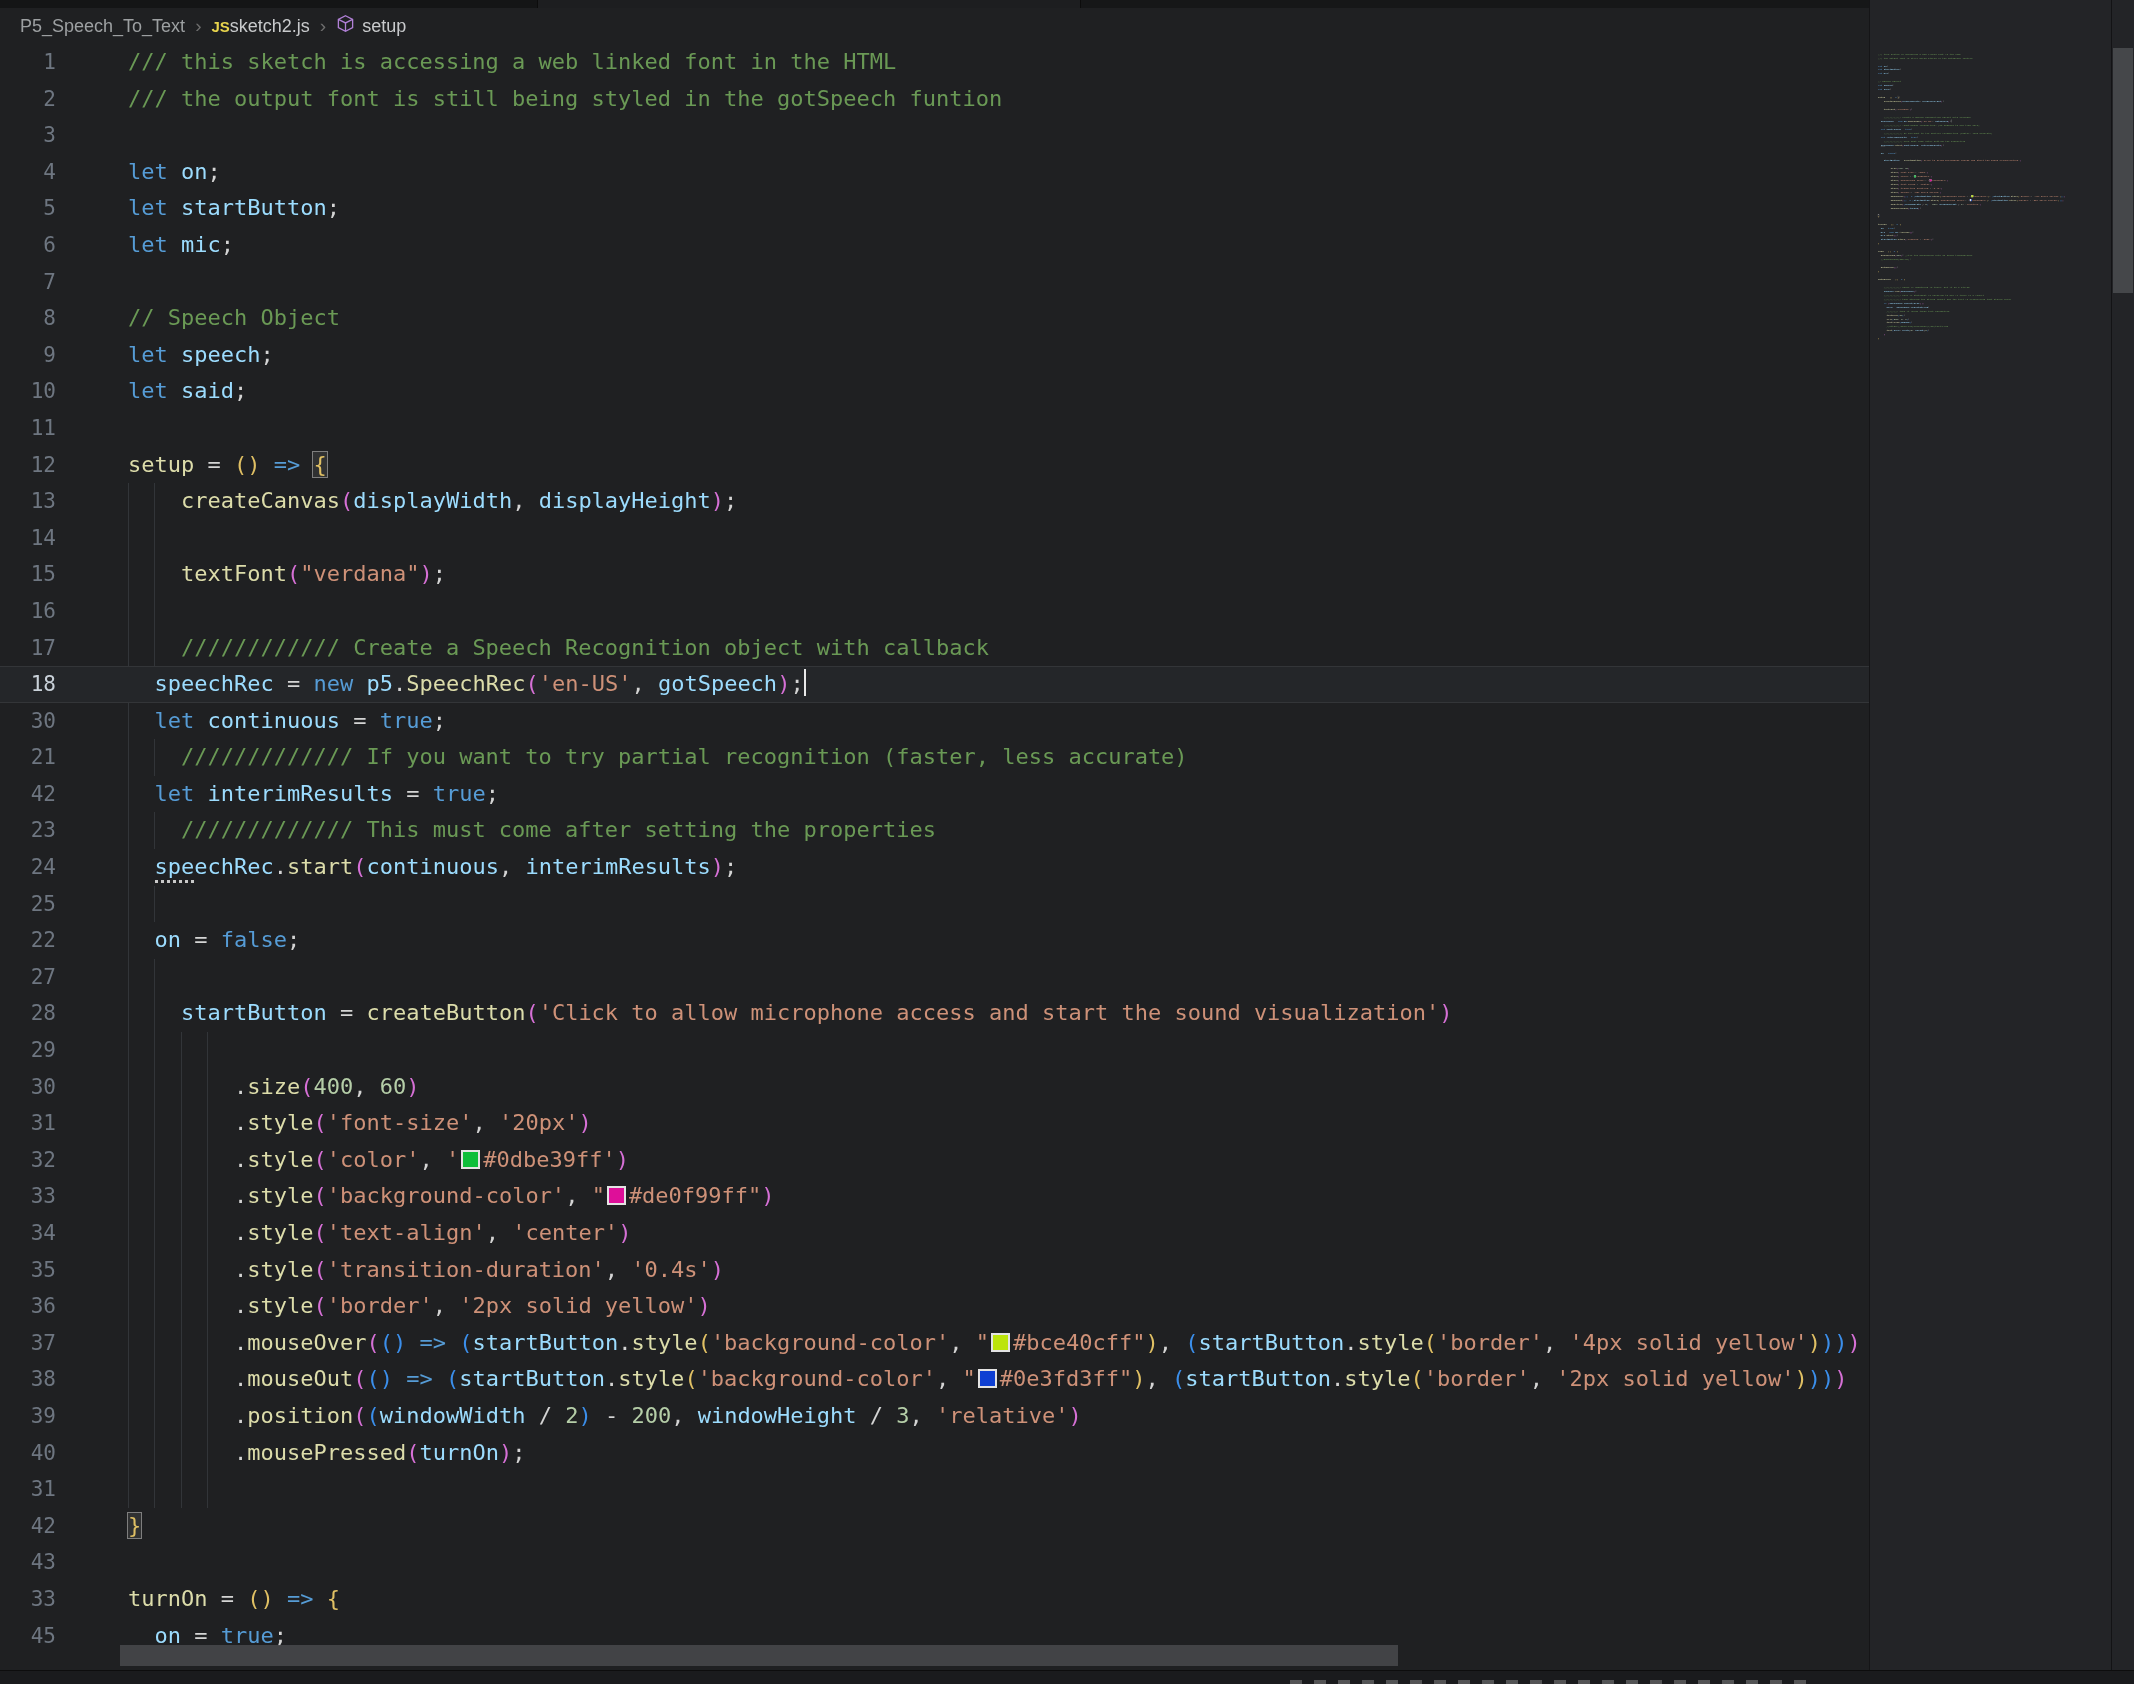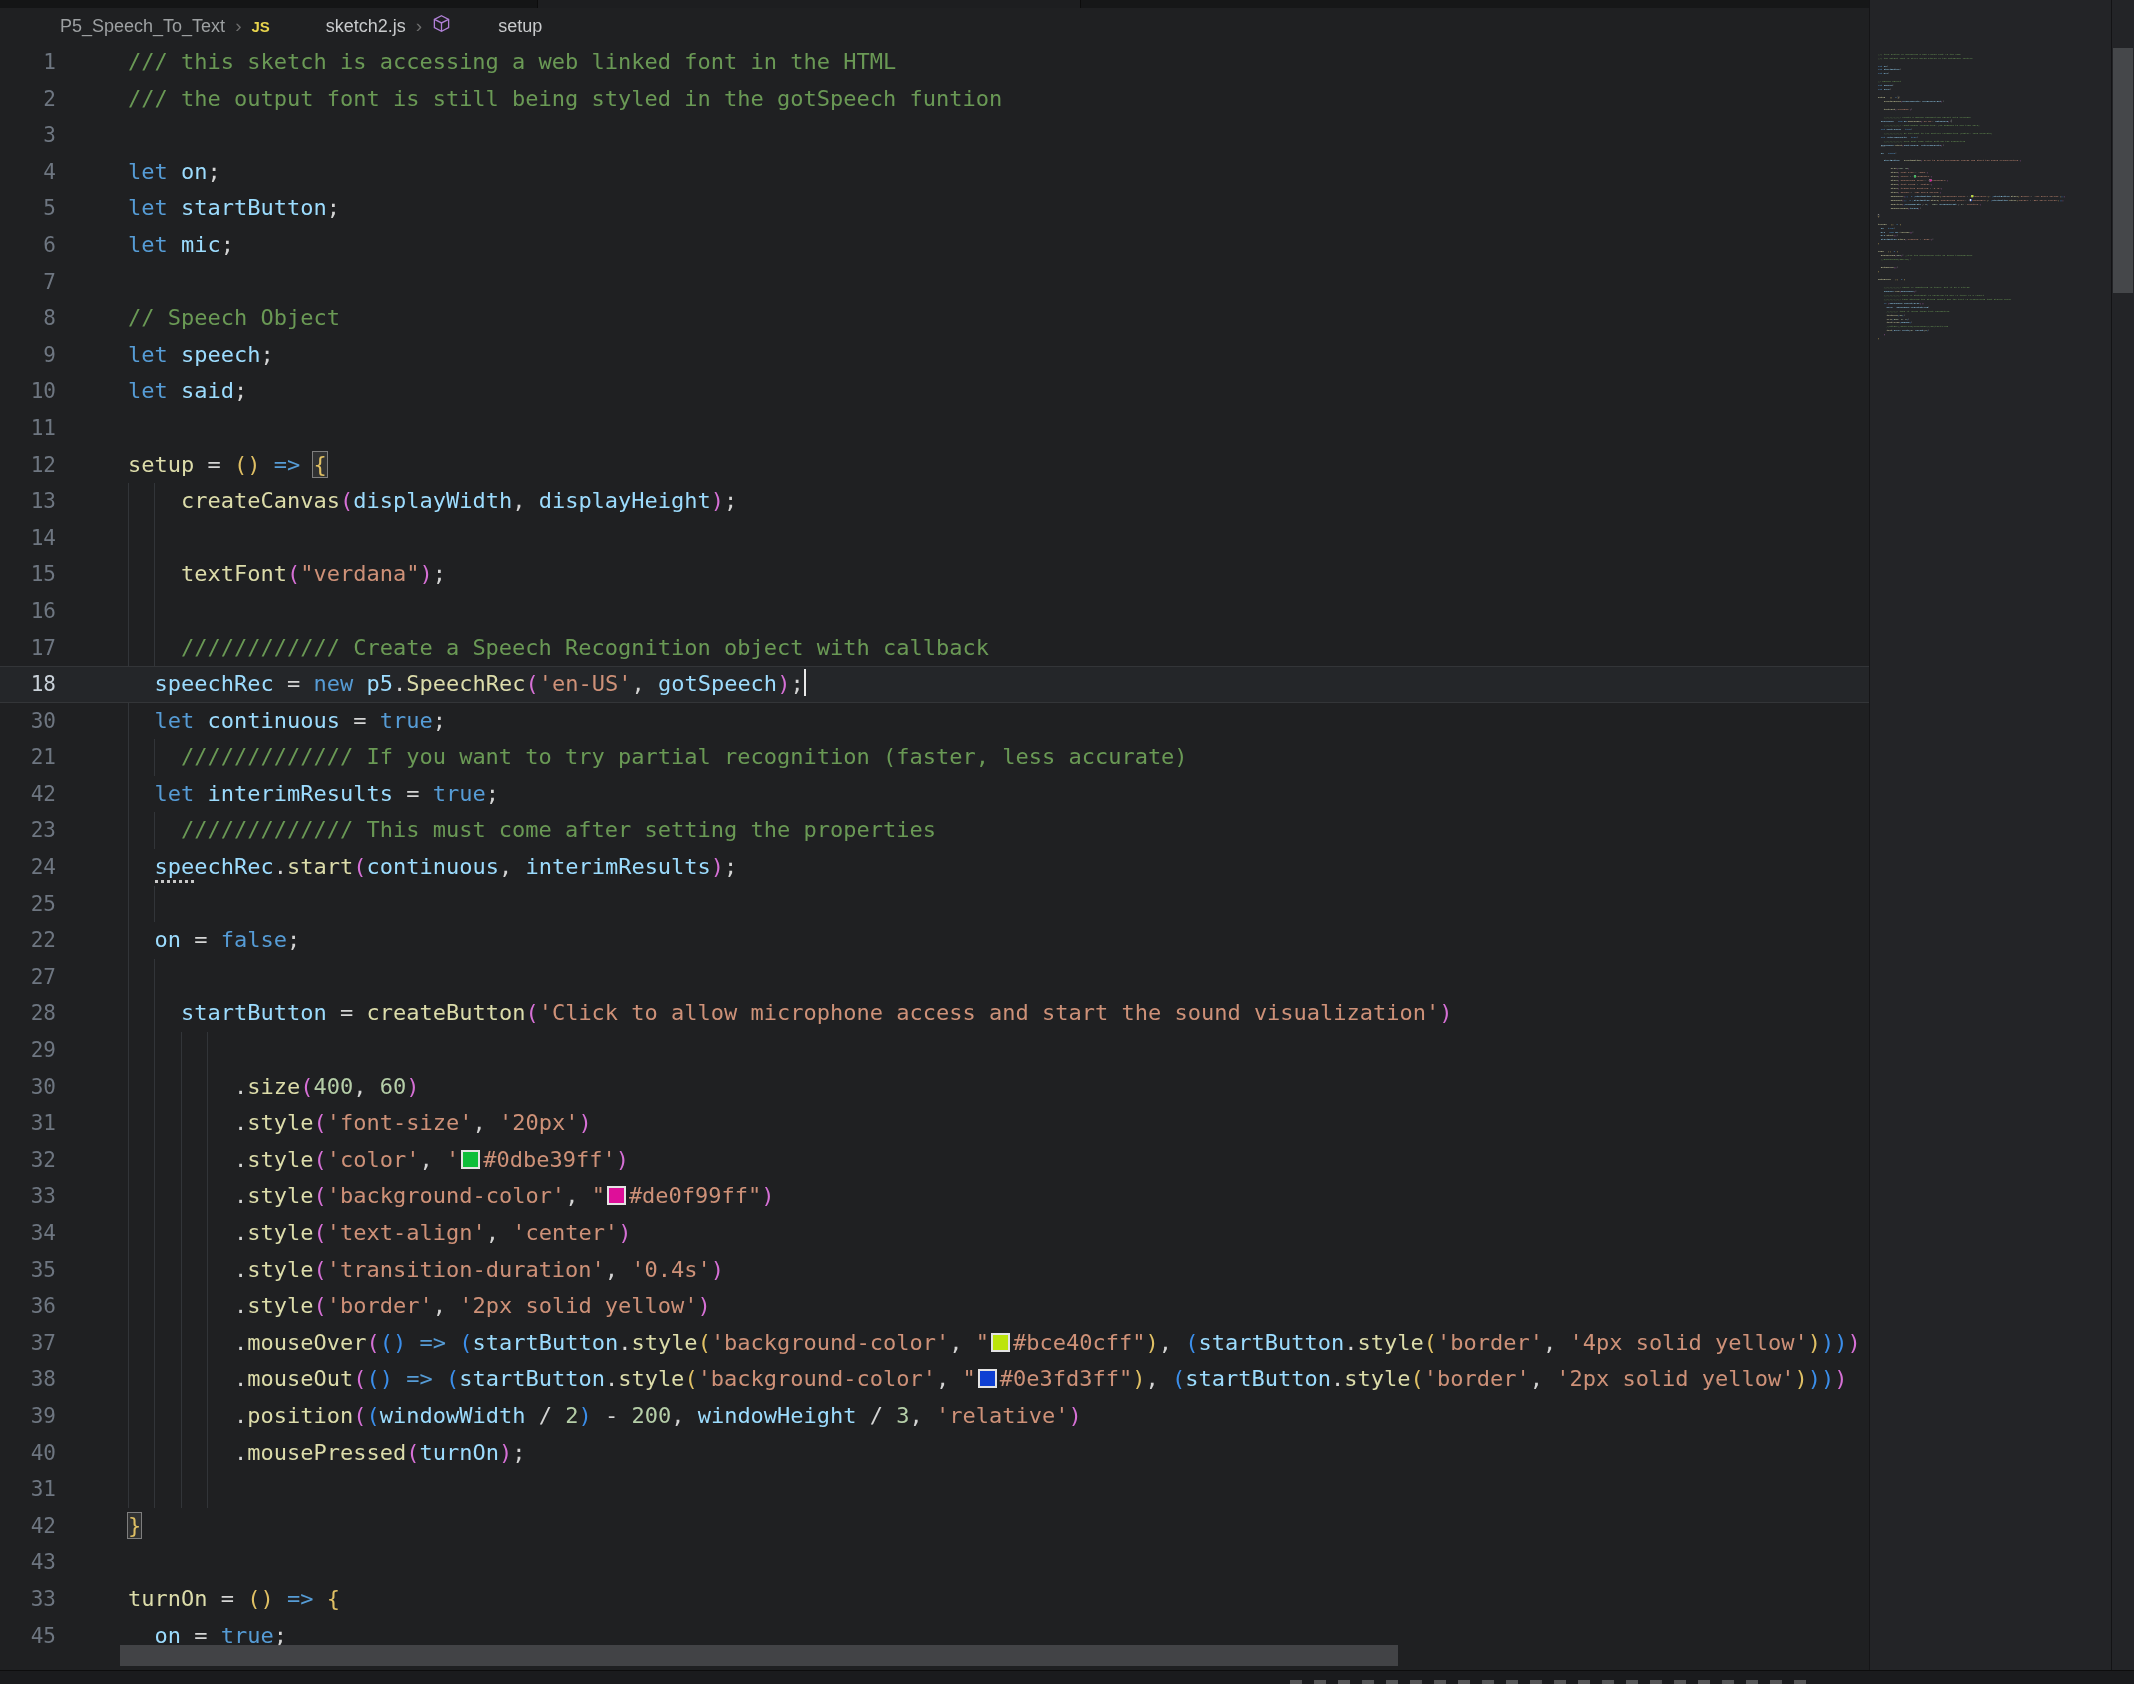--- a/index.html
+++ b/index.html
@@ -6,24 +6,24 @@
   .app{position:relative;width:2134px;height:1684px;overflow:hidden;background:var(--bg);font-family:"DejaVu Sans Mono",monospace;}
 
   
   .tabstrip{position:absolute;left:0;top:0;width:100%;height:8px;background:var(--stripBg);}
   .tabstrip .seg1{position:absolute;left:0;top:0;width:537px;height:8px;background:#141516;border-right:1px solid #0c0c0c;}
   .tabstrip .seg2{position:absolute;left:538px;top:0;width:542px;height:8px;background:#1d1e20;border-right:1px solid #0c0c0c;}
 
   
   .crumbbar{position:absolute;left:0;top:8px;width:100%;height:36px;background:var(--bg);display:flex;align-items:center;padding-left:20px;box-sizing:border-box;
     font-family:"Liberation Sans",sans-serif;font-size:18px;color:var(--crumbFg);}
-  .crumbbar .item{cursor:pointer;margin-left:40px;}
+  .crumbbar .item{cursor:pointer;}
   .crumbbar .file{color:var(--crumbFileFg);}
   .crumbbar .sep{color:var(--crumbSep);margin:0 10px;font-size:19px;}
-  .jsbadge{color:var(--jsYellow);font-weight:bold;font-size:15px;margin-right:16px;letter-spacing:0;}
+  .jsbadge{color:var(--jsYellow);font-weight:bold;font-size:15px;margin-right:0;letter-spacing:0;}
   .cubeicon{display:inline-block;vertical-align:-4px;margin-right:7px;}
 
   
   .rows{position:absolute;left:0;top:44px;width:1869px;height:1660px;overflow:hidden;}
   .row{display:flex;height:36.6px;line-height:36.6px;font-size:22px;white-space:pre;}
   .row.cur{background:var(--curBg);box-shadow:inset 0 1px 0 var(--curBorder), inset 0 -1px 0 var(--curBorder);}
   .num{width:100px;box-sizing:border-box;padding-right:44px;text-align:right;color:var(--gut);font-size:21px;flex:none;user-select:none;}
   .row.cur .num{color:var(--gutActive);}
   .code{position:relative;flex:1;padding-left:28px;white-space:pre;overflow:hidden;}
   .gd{position:absolute;top:0;bottom:0;width:1px;background:var(--guide);}

